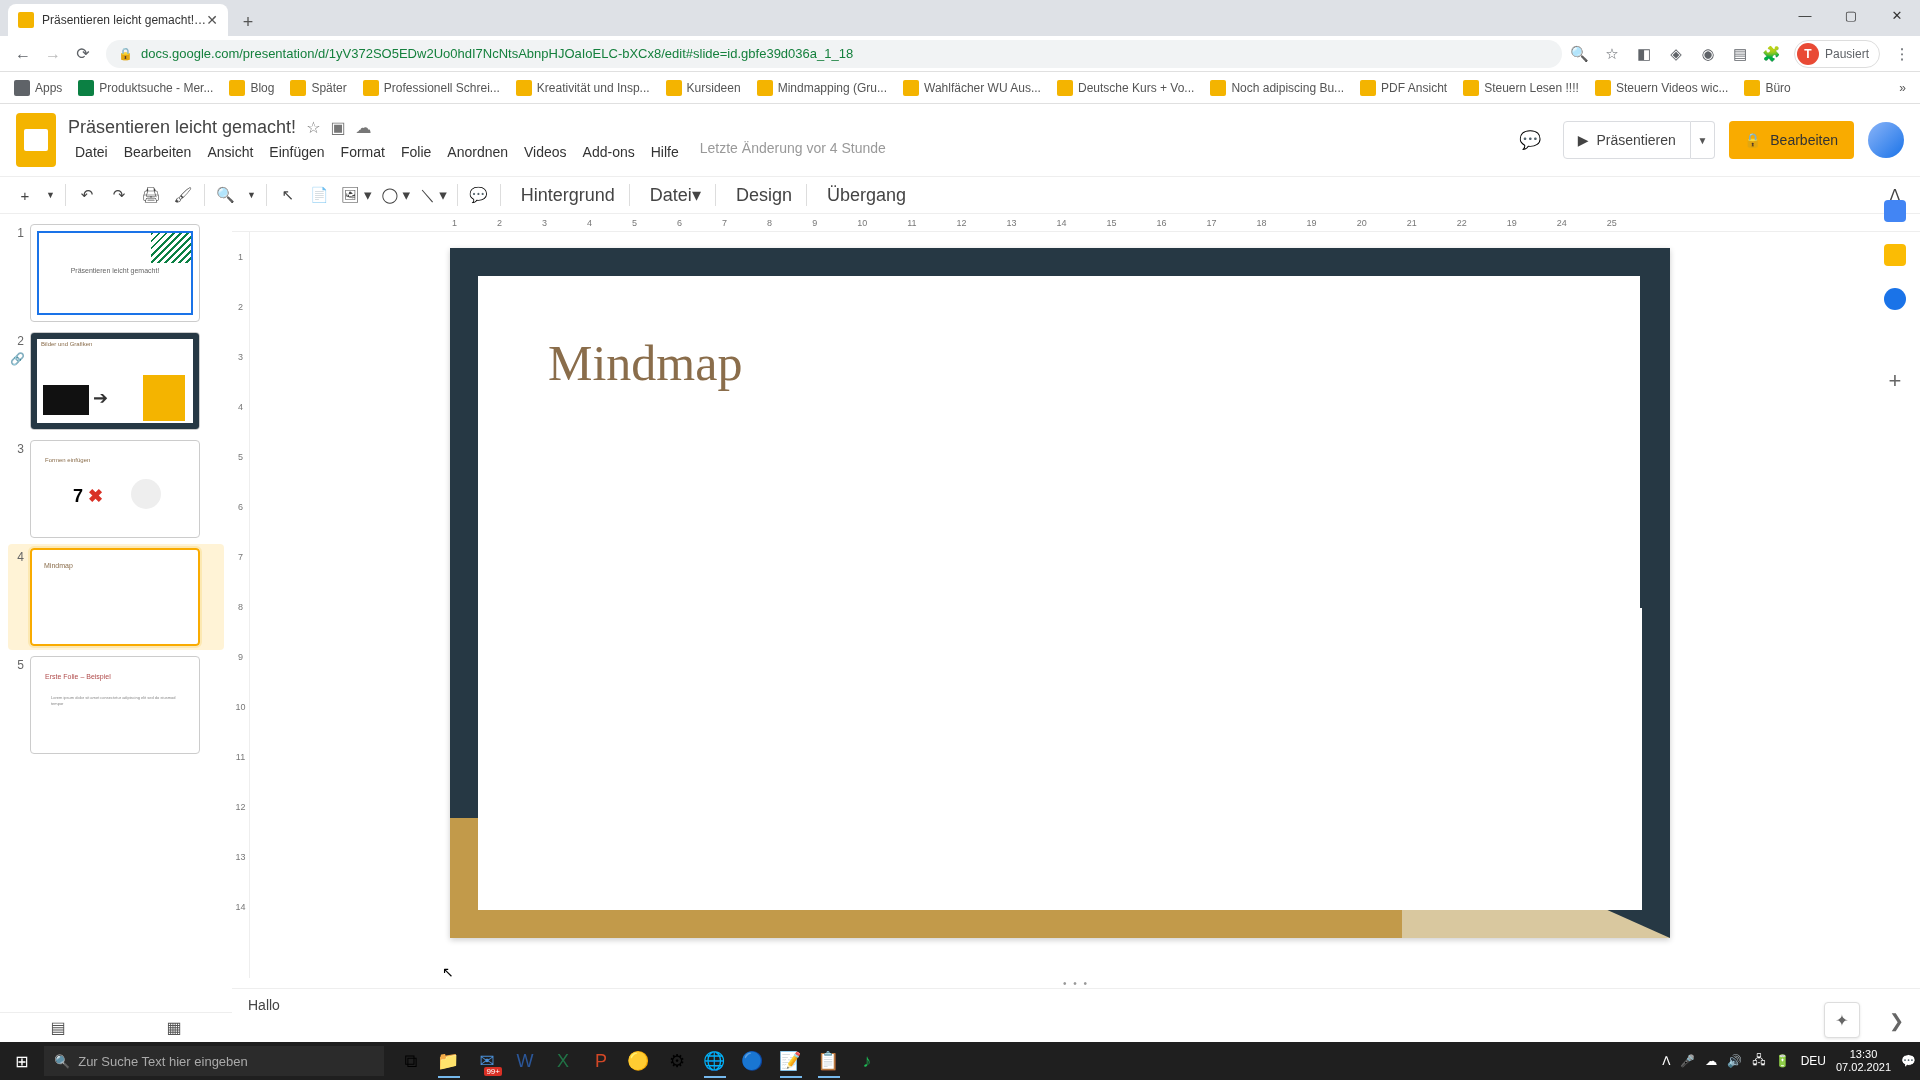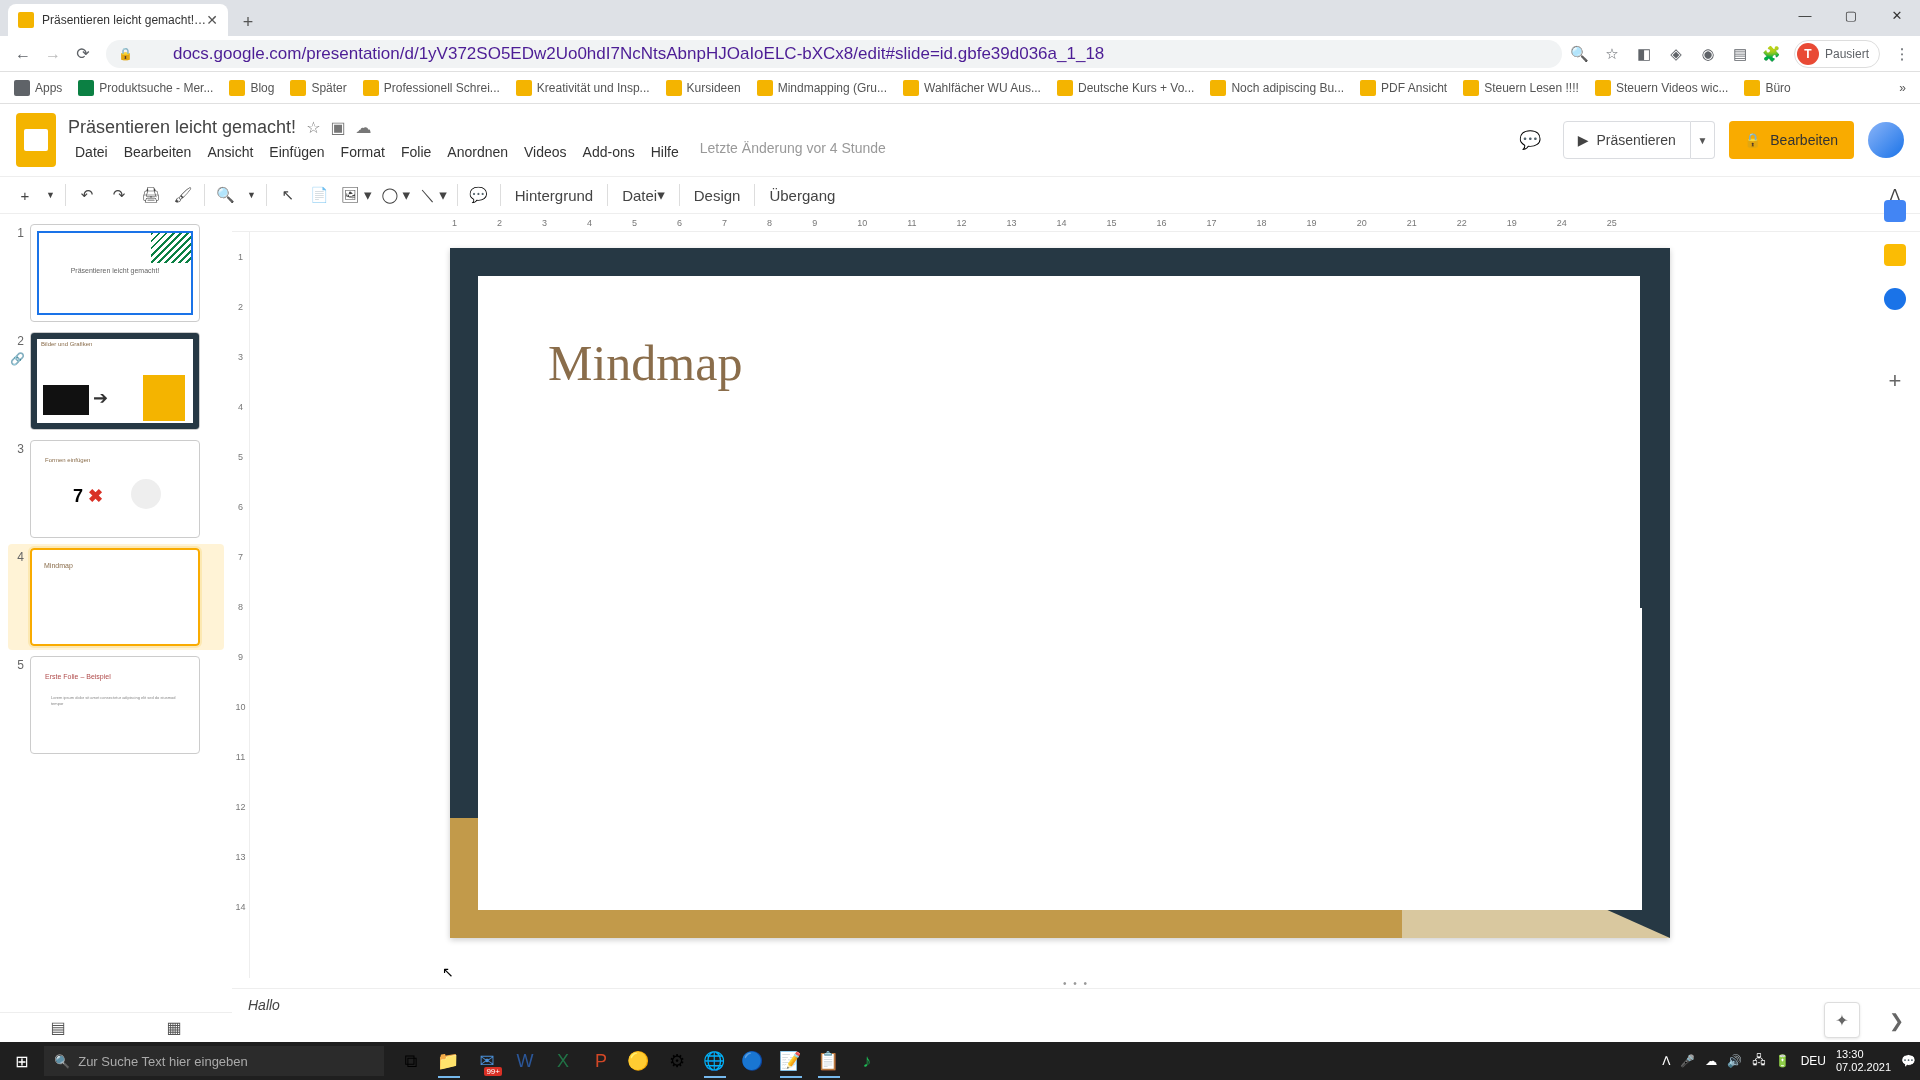--- a/index.html
+++ b/index.html
@@ -16,21 +16,21 @@
 .tab .label { font-size: 12px; color: #333; flex: 1; white-space: nowrap; overflow: hidden; text-overflow: ellipsis; }
 .tab .close { font-size: 14px; color: #555; }
 .new-tab { width: 28px; height: 28px; display: flex; align-items: center; justify-content: center; font-size: 18px; color: #555; margin-left: 6px; }
 
 
 .addr-bar { height: 36px; background: #fff; display: flex; align-items: center; padding: 0 8px; border-bottom: 1px solid #e0e0e0; }
 .nav-btn { width: 30px; height: 30px; border-radius: 50%; display: flex; align-items: center; justify-content: center; color: #5f6368; font-size: 16px; }
 .nav-btn.disabled { color: #bbb; }
 .url-box { flex: 1; height: 28px; background: #f1f3f4; border-radius: 14px; display: flex; align-items: center; padding: 0 12px; margin: 0 8px; }
 .lock { color: #5f6368; font-size: 12px; margin-right: 8px; }
-.url-text { font-size: 17px; color: #4c1d95; flex: 1; margin-left: 32px; }
+.url-text { font-size: 13px; color: #15803d; flex: 1; }
 .addr-right { display: flex; align-items: center; gap: 12px; }
 .addr-icon { width: 20px; height: 20px; display: flex; align-items: center; justify-content: center; color: #5f6368; font-size: 15px; }
 .profile-pill { height: 28px; border-radius: 14px; border: 1px solid #ddd; display: flex; align-items: center; padding: 0 10px 0 2px; gap: 6px; }
 .profile-dot { width: 22px; height: 22px; border-radius: 50%; background: #e94a35; color: #fff; display: flex; align-items: center; justify-content: center; font-size: 12px; font-weight: bold; }
 .profile-text { font-size: 12px; color: #5f6368; }
 
 
 .bookmarks { height: 32px; background: #fff; display: flex; align-items: center; padding: 0 8px; border-bottom: 1px solid #e0e0e0; gap: 4px; }
 .bk { display: flex; align-items: center; gap: 5px; padding: 4px 6px; border-radius: 4px; font-size: 12px; color: #555; white-space: nowrap; }
 .bk .bicon { width: 16px; height: 16px; background: #f4b400; border-radius: 2px; }
@@ -52,21 +52,21 @@
 .header-right { margin-left: auto; display: flex; align-items: center; gap: 14px; }
 .comment-btn { width: 36px; height: 36px; border-radius: 50%; display: flex; align-items: center; justify-content: center; color: #555; font-size: 18px; }
 .present-btn { height: 38px; border: 1px solid #dadce0; border-radius: 4px 0 0 4px; display: flex; align-items: center; padding: 0 14px; gap: 8px; font-size: 14px; color: #444; }
 .present-drop { height: 38px; width: 24px; border: 1px solid #dadce0; border-left: none; border-radius: 0 4px 4px 0; display: flex; align-items: center; justify-content: center; font-size: 10px; color: #555; }
 .share-btn { height: 38px; background: #f9ab00; border-radius: 4px; display: flex; align-items: center; padding: 0 16px; gap: 8px; font-size: 14px; color: #333; font-weight: 500; }
 .avatar { width: 36px; height: 36px; border-radius: 50%; background: linear-gradient(135deg,#8ab4f8,#1a73e8); }
 
 
 .toolbar { height: 38px; border-top: 1px solid #eee; border-bottom: 1px solid #eee; display: flex; align-items: center; padding: 0 10px; gap: 2px; }
 .tbtn { min-width: 30px; height: 28px; display: flex; align-items: center; justify-content: center; color: #444; font-size: 15px; border-radius: 3px; padding: 0 4px; }
-.tbtn.text { font-size: 15px; padding: 0 8px; }
+.tbtn.text { font-size: 18px; padding: 0 8px; margin-left: 6px; }
 .tdiv { width: 1px; height: 22px; background: #ddd; margin: 0 4px; }
 .collapse { margin-left: auto; }
 
 
 .main { display: flex; height: calc(100% - 36px - 36px - 32px - 72px - 38px - 38px); }
 .thumbs { width: 232px; background: #fff; padding: 10px 8px; overflow-y: auto; }
 .thumb-row { display: flex; margin-bottom: 10px; align-items: flex-start; }
 .thumb-num { width: 22px; font-size: 12px; color: #666; text-align: right; padding-right: 6px; padding-top: 2px; position: relative; }
 .thumb { width: 170px; height: 98px; border: 1px solid #ccc; border-radius: 4px; background: #fff; position: relative; overflow: hidden; }
 .thumb.selected { border: 2px solid #f9ab00; outline: 2px solid #fce8b2; }
@@ -86,21 +86,21 @@
 .slide-corner { position:absolute; bottom:0; left:0; width:100%; height:120px; background: linear-gradient(to right, #c29a4a 0%, #c29a4a 78%, #d9c89f 78%, #d9c89f 100%); clip-path: polygon(0 0, 78% 0, 100% 100%, 0 100%); z-index:0; }
 .slide-inner { z-index:1; }
 .slide-accent-r { position:absolute; top:0; right:0; width:30px; height:360px; background:#263844; z-index:2; }
 .slide-title { position: absolute; top: 58px; left: 70px; font-size: 50px; color: #8a6d4b; font-family: Georgia, serif; }
 
 .cursor-ptr { position: absolute; left: 192px; top: 732px; font-size: 14px; color: #000; }
 
 
 .notes-handle { height: 10px; display:flex; justify-content:center; align-items:center; }
 .notes-handle span { color:#999; letter-spacing:2px; font-size:10px; }
-.notes { height: 54px; padding: 8px 16px; font-size: 14px; color: #444; border-top: 1px solid #eee; font-style: italic; }
+.notes { height: 54px; padding: 8px 16px; font-size: 14px; color: #444; border-top: 1px solid #eee; }
 
 
 .view-bar { position: absolute; bottom: 38px; left: 0; height: 30px; width: 232px; display: flex; align-items: center; justify-content: space-around; border-top: 1px solid #eee; background:#fff; }
 .view-btn { font-size: 16px; color: #555; }
 .explore { position: absolute; right: 60px; bottom: 42px; width: 36px; height: 36px; background: #fff; border: 1px solid #ddd; border-radius: 4px; display: flex; align-items: center; justify-content: center; color: #666; box-shadow: 0 1px 3px rgba(0,0,0,0.1); }
 .arrow-r { position: absolute; right: 16px; bottom: 48px; color: #666; font-size: 18px; }
 
 
 .side-panel { position: absolute; right: 0; top: 176px; width: 50px; display: flex; flex-direction: column; align-items: center; gap: 22px; padding-top: 24px; }
 .side-icon { width: 22px; height: 22px; border-radius: 4px; }
@@ -110,21 +110,21 @@
 .side-plus { font-size: 22px; color: #666; margin-top: 36px; }
 
 
 .taskbar { position: absolute; bottom: 0; left: 0; right: 0; height: 38px; background: #1f1f1f; display: flex; align-items: center; }
 .start { width: 44px; height: 38px; display: flex; align-items: center; justify-content: center; color: #fff; font-size: 16px; }
 .search-box { width: 340px; height: 30px; background: #2b2b2b; color: #aaa; display: flex; align-items: center; padding: 0 10px; font-size: 13px; gap: 8px; }
 .task-icons { display: flex; align-items: center; margin-left: 10px; gap: 4px; }
 .ticon { width: 34px; height: 34px; display: flex; align-items: center; justify-content: center; font-size: 18px; position:relative; }
 .ticon .underline { position:absolute; bottom:0; left:6px; right:6px; height:2px; background:#76b9ed; }
 .tray { margin-left: auto; display: flex; align-items: center; gap: 10px; padding-right: 4px; color: #fff; font-size: 12px; }
-.tray-time { text-align: left; line-height: 1.2; font-size: 11px; }
+.tray-time { text-align: center; line-height: 1.2; font-size: 11px; }
 
 
 .th1 { position:absolute; inset:6px; border:2px solid #1a73e8; }
 .th1::before { content:''; position:absolute; top:0; right:0; width:40px; height:30px; background: repeating-linear-gradient(135deg,#0b8043 0 2px, transparent 2px 5px); }
 .th1-text { position:absolute; top:42%; width:100%; text-align:center; font-size:7px; color:#666; }
 .th2-bg { position:absolute; inset:0; background:#263844; }
 .th2-in { position:absolute; top:6px; left:6px; right:6px; bottom:6px; background:#fff; }
 .th2-t { position:absolute; top:8px; left:10px; font-size:6px; color:#8a6d4b; }
 .th2-img1 { position:absolute; bottom:14px; left:12px; width:46px; height:30px; background:#111; }
 .th2-arrow { position:absolute; bottom:20px; left:62px; color:#333; font-size:18px; }

